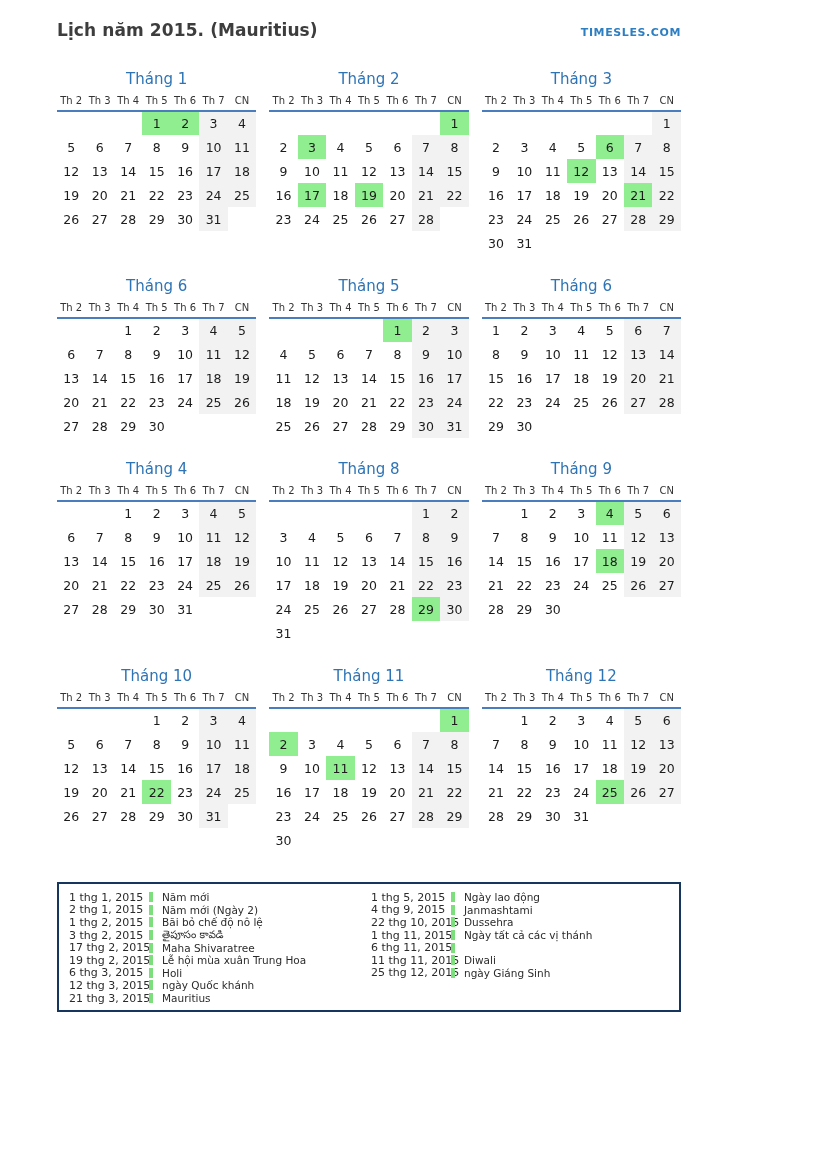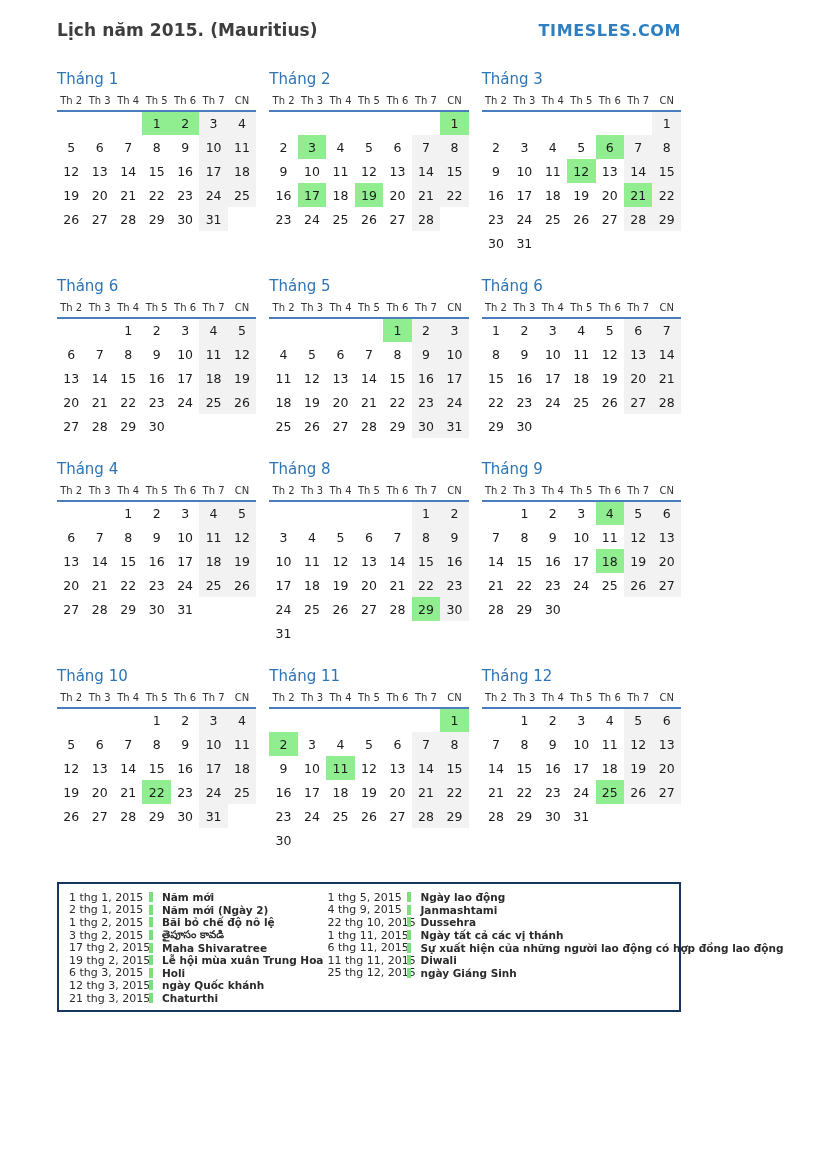--- a/index.html
+++ b/index.html
@@ -8,32 +8,32 @@
     width: 827px; height: 1169px;
     font-family: "DejaVu Sans", "Liberation Sans", sans-serif;
     color: #222;
     position: relative;
   }
   .page { padding: 20px 57px 0 57px; width: 738px; }
 
   
   .header { display: flex; justify-content: space-between; align-items: baseline; }
   .title { font-size: 17px; font-weight: 600; color: #3d3d3d; letter-spacing: 0.1px; }
-  .site-link { font-size: 16px; font-weight: 600; color: #2e7fc1; text-decoration: none; letter-spacing: 0.6px; cursor: pointer; }
+  .site-link { font-size: 11px; font-weight: 600; color: #2e7fc1; text-decoration: none; letter-spacing: 0.6px; cursor: pointer; }
 
   
   .months {
     margin-top: 30px;
     display: grid;
     grid-template-columns: repeat(3, 1fr);
     column-gap: 13px;
     row-gap: 22px;
   }
   .month { }
-  .month-title { color: #2e74b5; font-size: 15px; font-weight: 400; margin-bottom: 7px; }
+  .month-title { text-align: center; color: #2e74b5; font-size: 15px; font-weight: 400; margin-bottom: 7px; }
   .month table { width: 100%; border-collapse: collapse; table-layout: fixed; }
   .month thead th {
     font-size: 10px; font-weight: 400; color: #333;
     padding-bottom: 4px; border-bottom: 2px solid #4a7dbe;
     text-align: center; white-space: nowrap;
   }
   .month td {
     height: 24px; text-align: center; vertical-align: middle;
     font-size: 12.5px; color: #1c1c1c;
   }
@@ -46,21 +46,21 @@
     border: 2px solid #17365d;
     padding: 7px 10px 6px 10px;
     display: grid;
     grid-template-columns: 1fr 1fr;
     column-gap: 4px;
   }
   .legend-col { }
   .holiday-row { display: flex; align-items: center; height: 12.6px; overflow: visible; }
   .h-date { flex: none; width: 80px; font-size: 11px; color: #2b2b2b; white-space: nowrap; }
   .h-bar { flex: none; width: 4px; height: 10px; background: #7dde7d; margin-right: 9px; }
-  .h-name { font-size: 10.5px; color: #2b2b2b; white-space: nowrap; font-weight: bold; }
+  .h-name { font-size: 10.5px; color: #2b2b2b; white-space: nowrap; }
 </style>
 </head>
 <body>
 
 <div class="page">
 
   <div class="header">
     <div class="title">Lịch năm 2015. (Mauritius)</div>
     <a class="site-link">TIMESLES.COM</a>
   </div>
@@ -889,21 +889,21 @@
           <span class="h-name">Holi</span>
         </div>
         <div class="holiday-row">
           <span class="h-date">12 thg 3, 2015</span>
           <span class="h-bar"></span>
           <span class="h-name">ngày Quốc khánh</span>
         </div>
         <div class="holiday-row">
           <span class="h-date">21 thg 3, 2015</span>
           <span class="h-bar"></span>
-          <span class="h-name">Chaturthi</span>
+          <span class="h-name">Mauritius</span>
         </div>
       </div>
     <div class="legend-col" id="legend-right">
         <div class="holiday-row">
           <span class="h-date">1 thg 5, 2015</span>
           <span class="h-bar"></span>
           <span class="h-name">Ngày lao động</span>
         </div>
         <div class="holiday-row">
           <span class="h-date">4 thg 9, 2015</span>
@@ -916,21 +916,20 @@
           <span class="h-name">Dussehra</span>
         </div>
         <div class="holiday-row">
           <span class="h-date">1 thg 11, 2015</span>
           <span class="h-bar"></span>
           <span class="h-name">Ngày tất cả các vị thánh</span>
         </div>
         <div class="holiday-row">
           <span class="h-date">6 thg 11, 2015</span>
           <span class="h-bar"></span>
-          <span class="h-name">Sự xuất hiện của những người lao động có hợp đồng lao động</span>
         </div>
         <div class="holiday-row">
           <span class="h-date">11 thg 11, 2015</span>
           <span class="h-bar"></span>
           <span class="h-name">Diwali</span>
         </div>
         <div class="holiday-row">
           <span class="h-date">25 thg 12, 2015</span>
           <span class="h-bar"></span>
           <span class="h-name">ngày Giáng Sinh</span>

